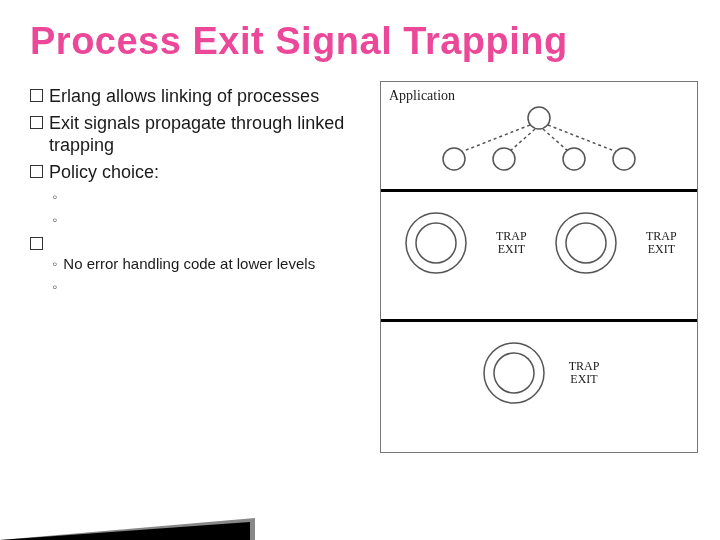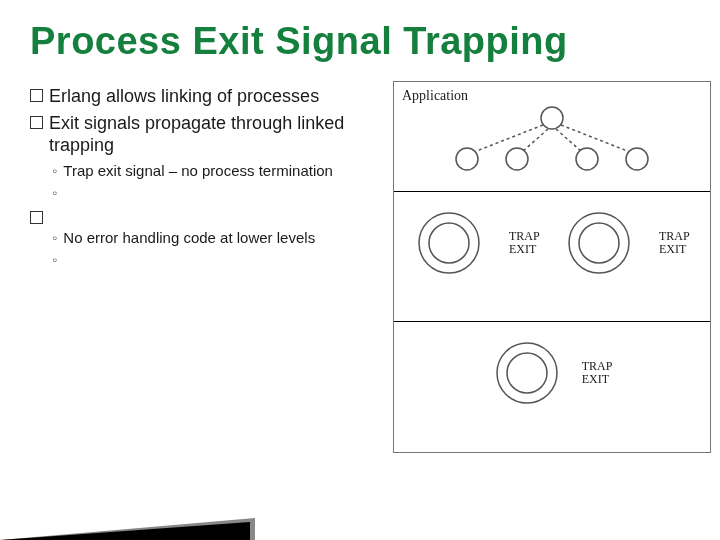--- a/index.html
+++ b/index.html
@@ -1,29 +1,29 @@
 <!DOCTYPE html>
 <html><head>
 <meta charset="utf-8">
 <style>
   *{box-sizing:border-box;margin:0;padding:0}
   body{width:720px;height:540px;background:#fff;font-family:Verdana,Geneva,sans-serif;color:#1a1a1a;position:relative;overflow:hidden}
   .slide{padding:20px 30px;height:100%}
-  h1{font-family:"Trebuchet MS",Arial,sans-serif;font-weight:700;font-size:38px;color:#15803d;margin-bottom:18px;letter-spacing:.5px}
-  .cols{display:flex;gap:23px}
+  h1{font-family:"Trebuchet MS",Arial,sans-serif;font-weight:700;font-size:38px;color:#ec4899;margin-bottom:18px;letter-spacing:.5px}
+  .cols{display:flex;gap:10px}
   .left{flex:0 0 340px}
   .right{flex:1;border:1px solid #777}
   .b1{font-size:18px;line-height:1.25;margin:4px 0;display:flex}
   .cb{display:inline-block;width:13px;height:13px;border:1.5px solid #333;margin:4px 6px 0 0;flex:0 0 13px}
   .b2{font-size:15px;line-height:1.3;margin:3px 0 3px 22px;display:flex}
   .o{margin-right:6px;color:#666}
-  .panel{border-bottom:1px solid #000000;padding:6px 8px;position:relative}
+  .panel{border-bottom:3px solid #000000;padding:6px 8px;position:relative}
   .panel:last-child{border-bottom:none}
   .plabel{font-family:"Times New Roman",serif;font-size:14px}
-  .elabel{font-family:"Times New Roman",serif;font-size:12px;line-height:1.1}
+  .elabel{font-family:"Times New Roman",serif;font-size:12px;text-align:center;line-height:1.1}
   svg{display:block}
   .accent{position:absolute;left:0;bottom:0;width:0;height:0;border-left:250px solid transparent;border-bottom:18px solid #000}
   .accent2{position:absolute;left:0;bottom:0;width:0;height:0;border-left:255px solid transparent;border-bottom:22px solid #888;z-index:-1}
 </style>
 </head>
 <body>
 
 <div class="slide">
   <h1>Process Exit Signal Trapping</h1>
 
@@ -31,23 +31,26 @@
     <div class="left">
 
       <div class="b1">
         <span class="cb"></span>
         <span>Erlang allows linking of processes</span>
       </div>
       <div class="b1">
         <span class="cb"></span>
         <span>Exit signals propagate through linked trapping</span>
       </div>
+      <div class="b1">
+        <span class="cb"></span>
+        <span>Policy choice:</span>
+      </div>
       <div class="b2">
         <span class="o">◦</span>
-        <span>Trap exit signal – no process termination</span>
       </div>
       <div class="b2">
         <span class="o">◦</span>
       </div>
       <div class="b1">
         <span class="cb"></span>
       </div>
       <div class="b2">
         <span class="o">◦</span>
         <span>No error handling code at lower levels</span>

